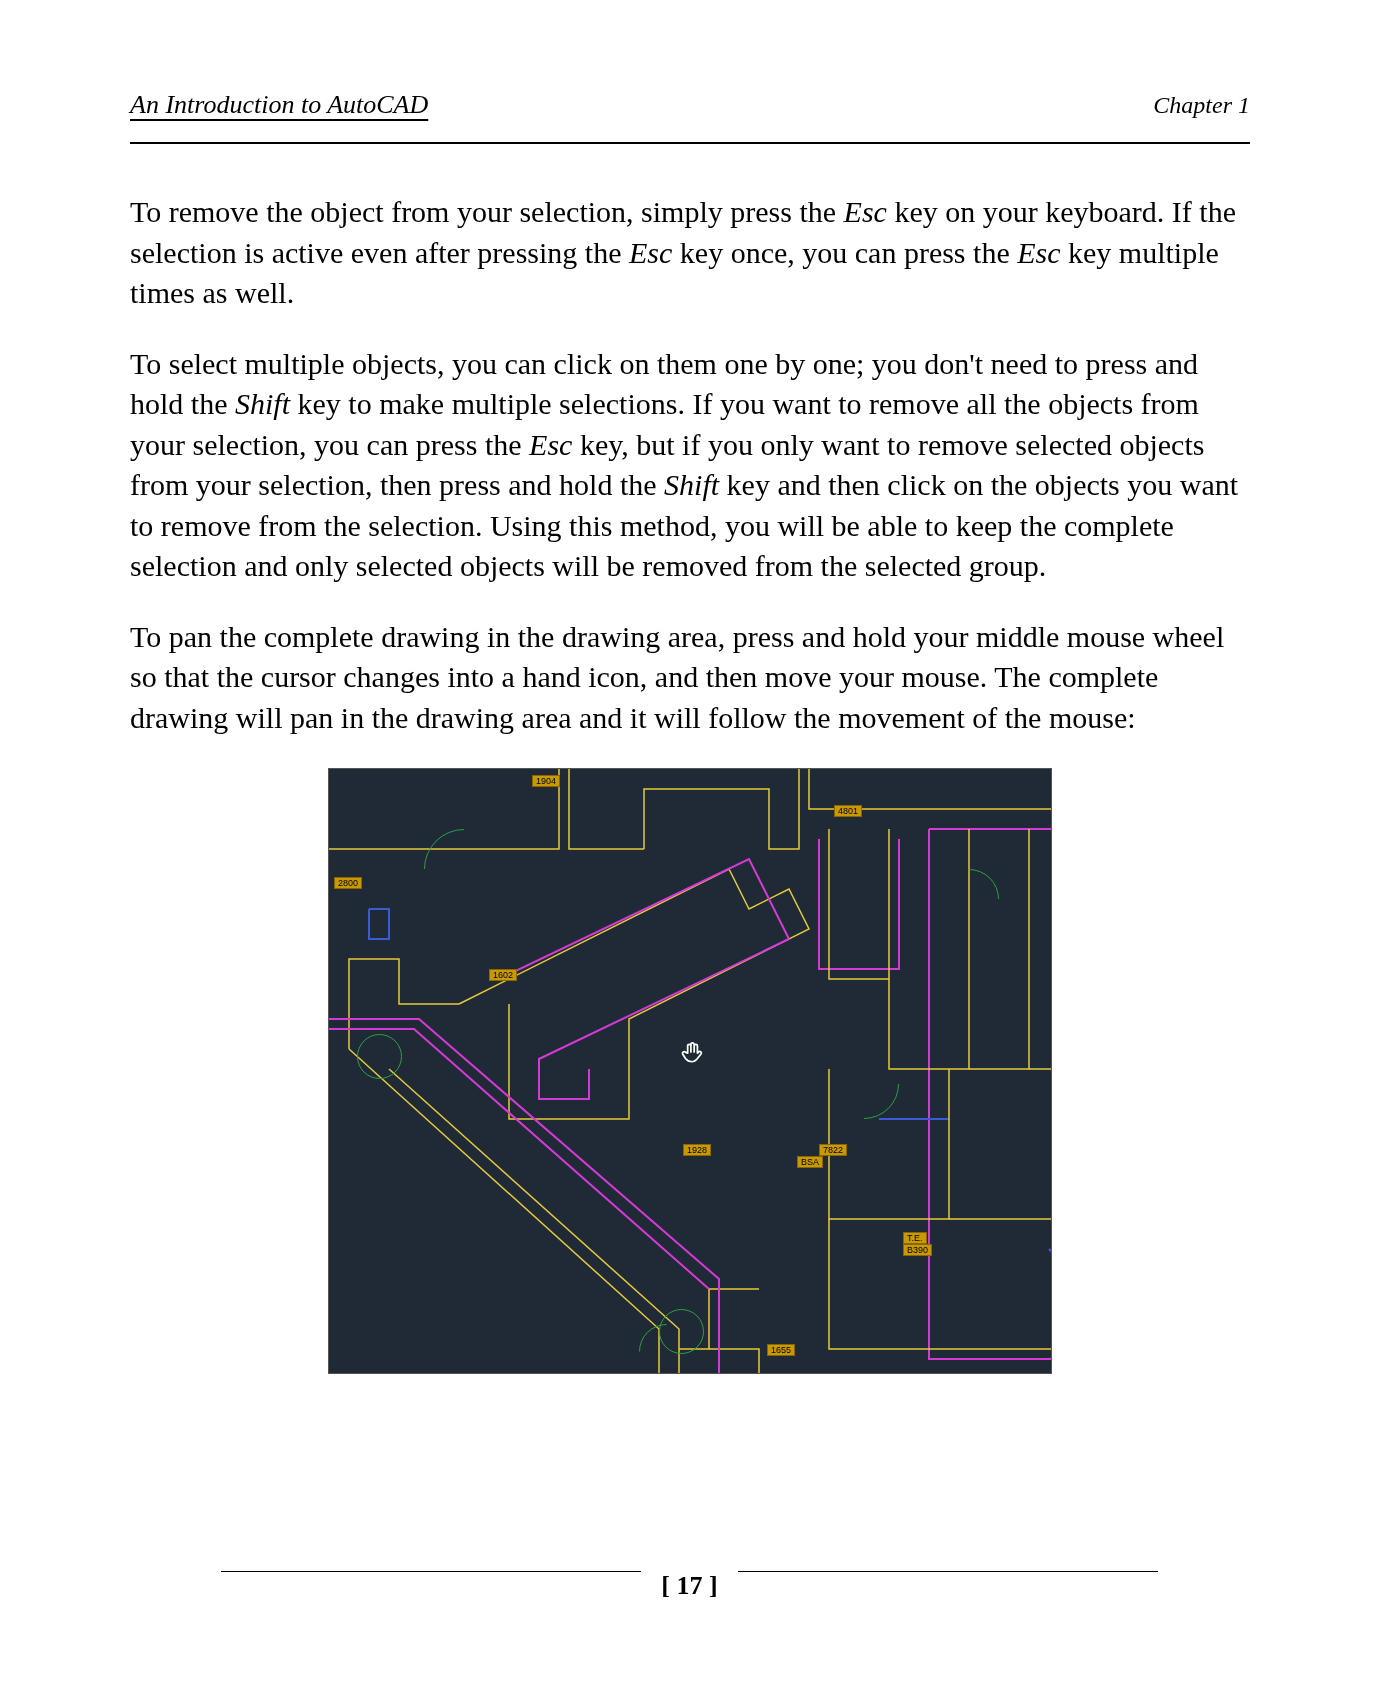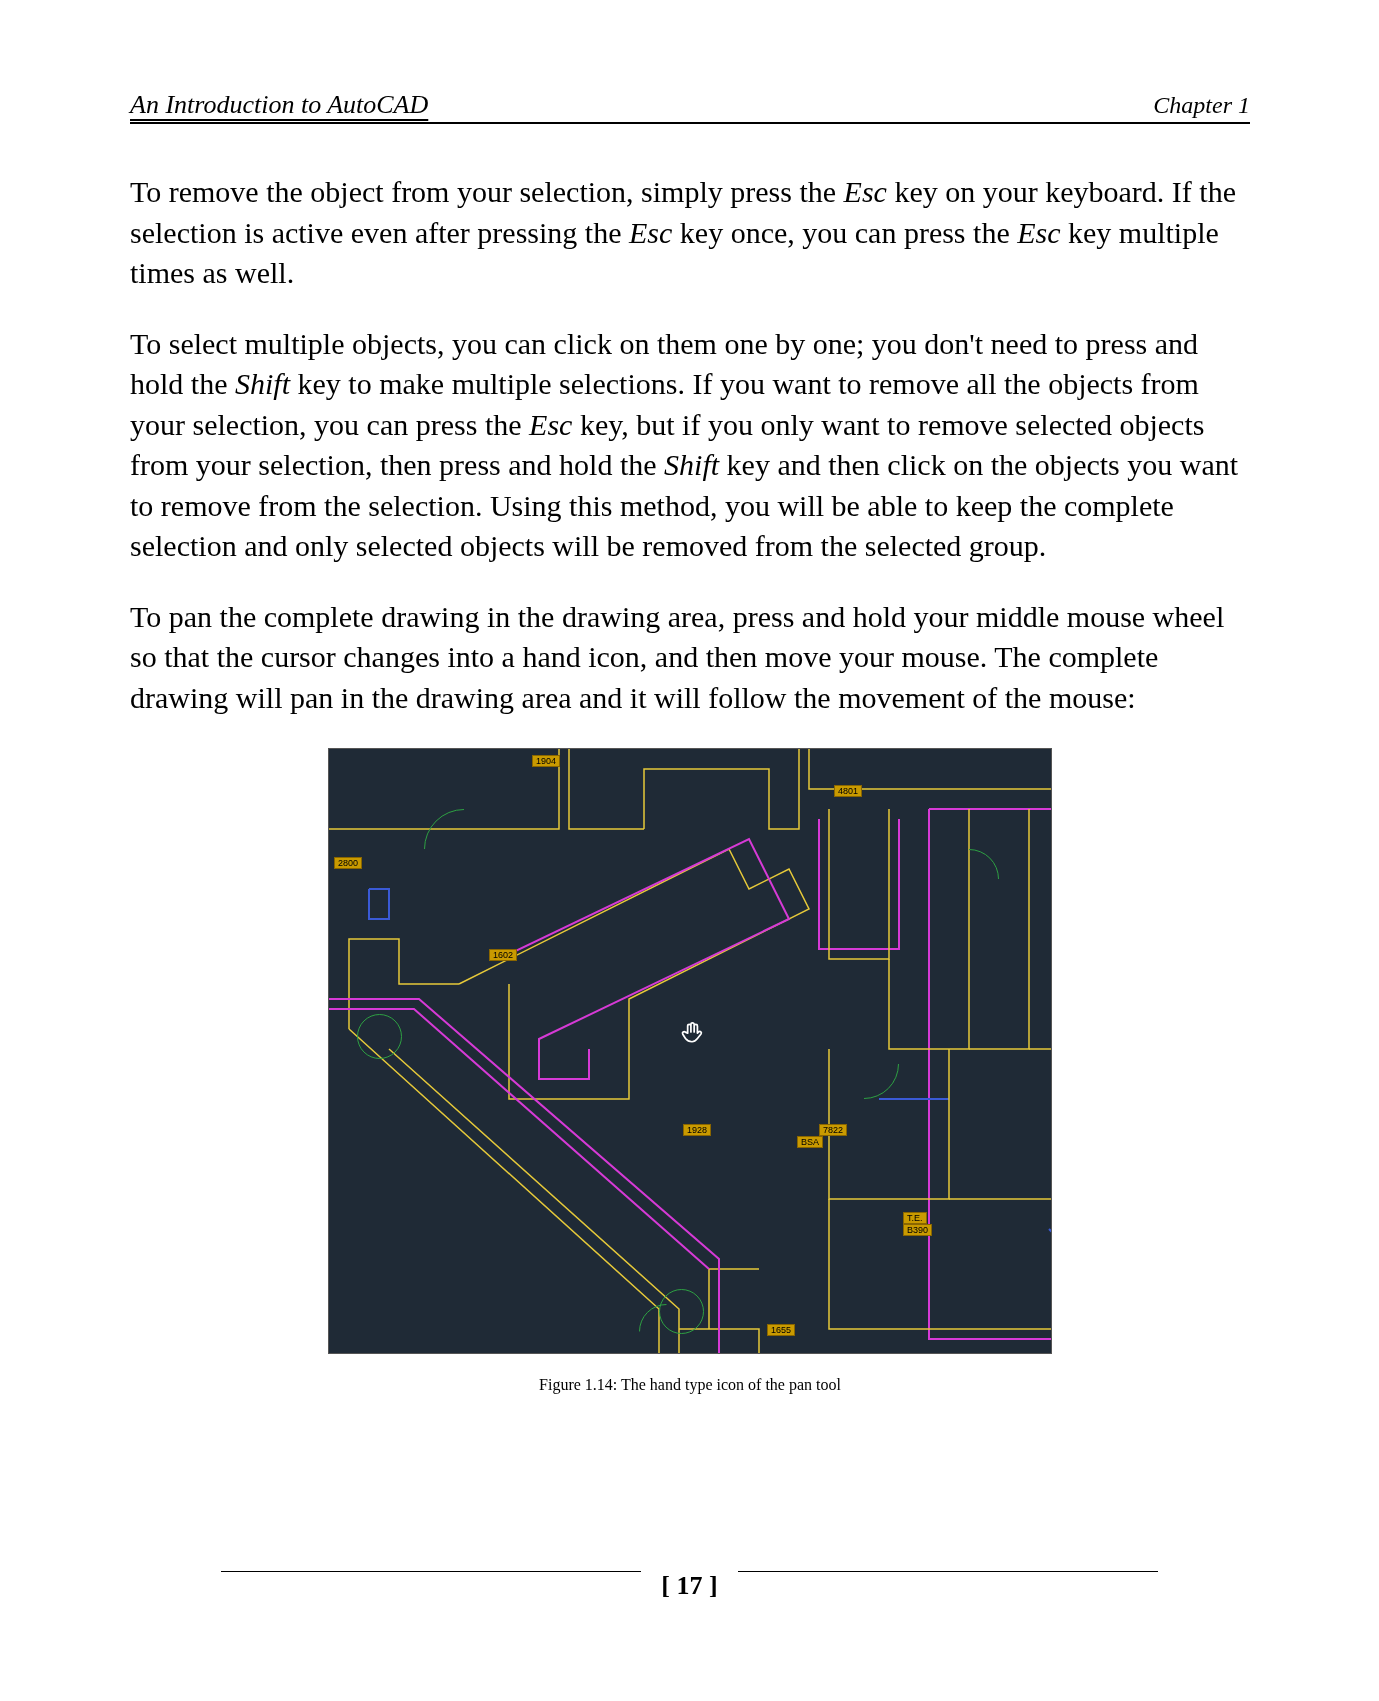--- a/index.html
+++ b/index.html
@@ -15,21 +15,21 @@
     position: absolute;
     top: 90px;
     left: 130px;
     width: 1120px;
   }
   .header-row {
     display: flex;
     justify-content: space-between;
     align-items: baseline;
     border-bottom: 2px solid #000;
-    padding-bottom: 2px;
+    padding-bottom: 22px;
     margin-bottom: 48px;
   }
   .header-left {
     font-style: italic;
     font-size: 26px;
     text-decoration: underline;
     text-underline-offset: 6px;
   }
   .header-right {
     font-style: italic;
@@ -199,20 +199,19 @@
       <div class="fig-label" style="left:438px;top:575px">1655</div>
 
       <div class="pan-cursor">
         <svg width="26" height="26" viewBox="0 0 24 24">
           <path fill="none" stroke="#fff" stroke-width="1.6" stroke-linejoin="round" stroke-linecap="round" d="M8 13V6.5a1.5 1.5 0 013 0V12V5a1.5 1.5 0 013 0v7-5.5a1.5 1.5 0 013 0V13l1.2-1.2a1.5 1.5 0 012.1 2.1L17 18c-1 1.3-2.5 3-5 3s-4.5-1-6-3l-2.5-4a1.5 1.5 0 012.3-1.9L8 13z"></path>
         </svg>
       </div>
     </div>
   </div>
 
-  <div class="caption">Figure 1.14: The hand type icon of the pan tool</div>
 </div>
 
 <div class="page-number-wrap">
   <div class="rule-left"></div>
   <div class="page-number">[ 17 ]</div>
   <div class="rule-right"></div>
 </div>
 
 </body></html>

